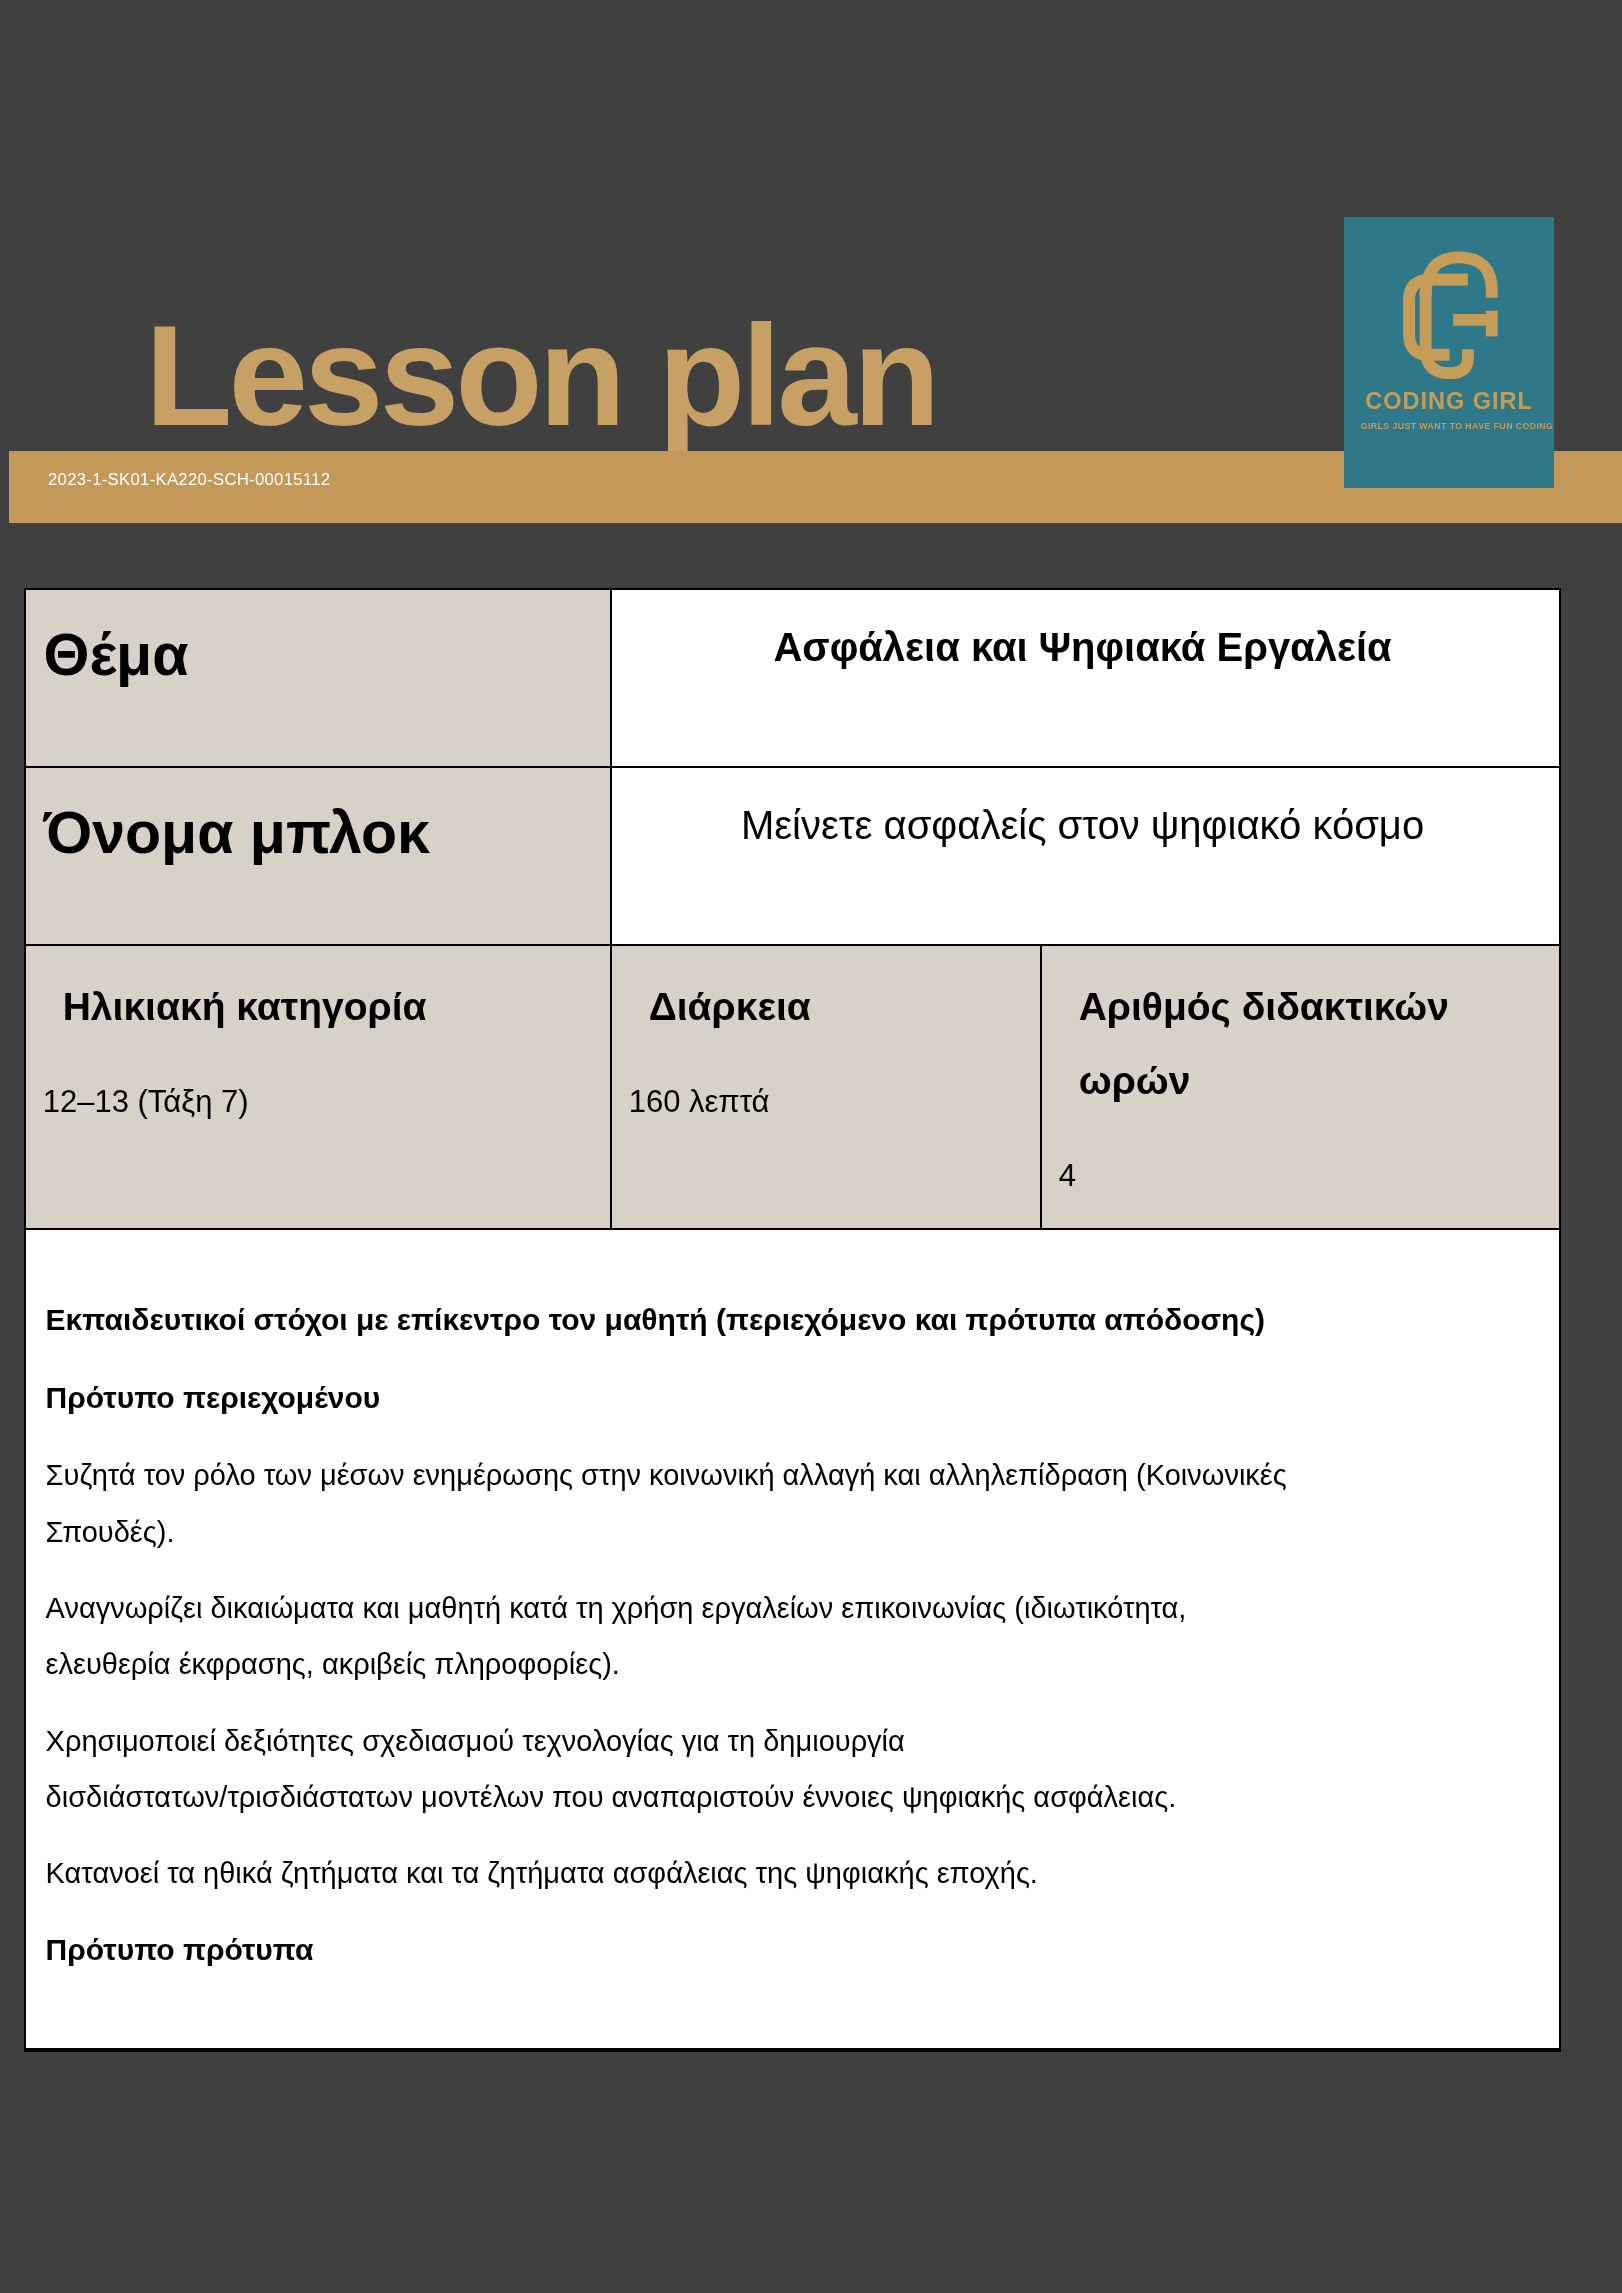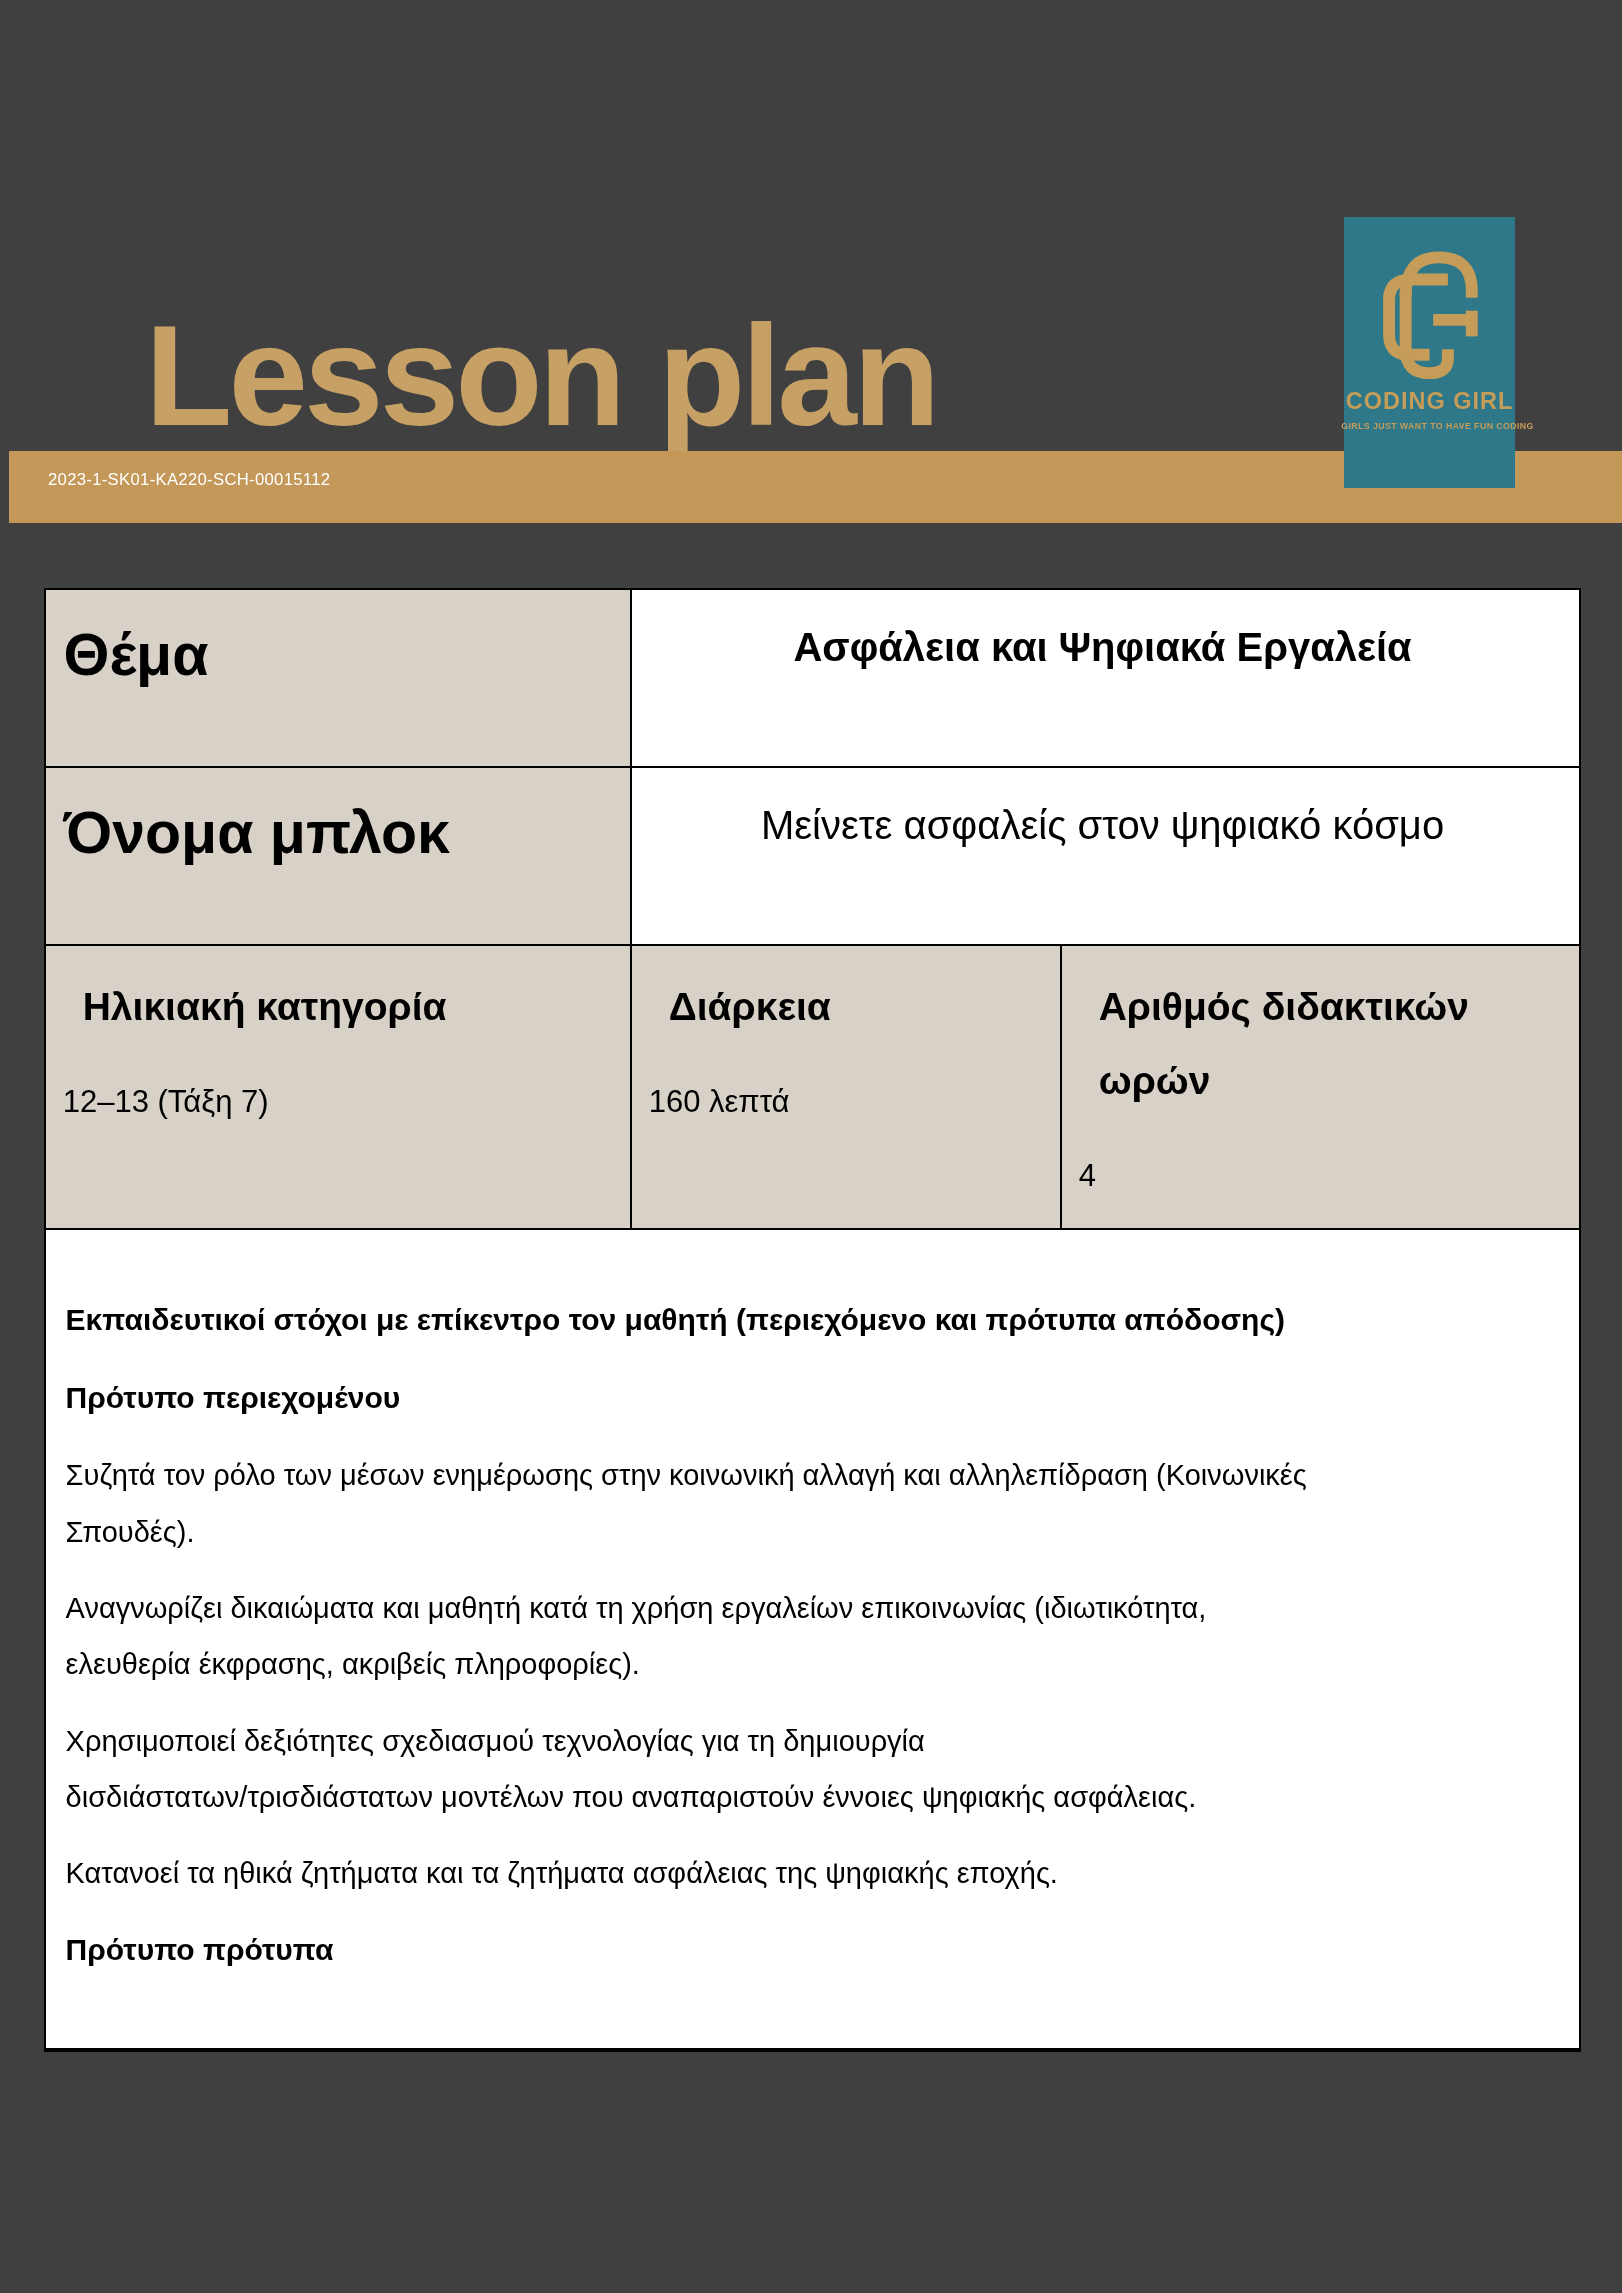--- a/index.html
+++ b/index.html
@@ -46,21 +46,21 @@
     font-size: 16.7px;
     color: #FFFFFF;
     letter-spacing: 0.3px;
   }
 
   
   .logo-box {
     position: absolute;
     top: 217px;
     left: 1344px;
-    width: 171px;
+    width: 210px;
     height: 271px;
     background: #2E7889;
     z-index: 3;
     display: flex;
     flex-direction: column;
     align-items: center;
   }
   .monogram { margin-top: 21.6px; }
   .logo-name {
     margin-top: 2px;
@@ -77,21 +77,21 @@
     letter-spacing: 0.4px;
     color: #C59C58;
     white-space: nowrap;
     margin-left: 16px;
   }
 
   
   .info-table {
     position: absolute;
     top: 588px;
-    left: 44px;
+    left: 24px;
     width: 1536px;
     border-collapse: collapse;
     table-layout: fixed;
   }
   .info-table td {
     border: 2.9px solid #000000;
     vertical-align: top;
   }
   .last-row td { border-bottom-width: 4.9px; }
 

